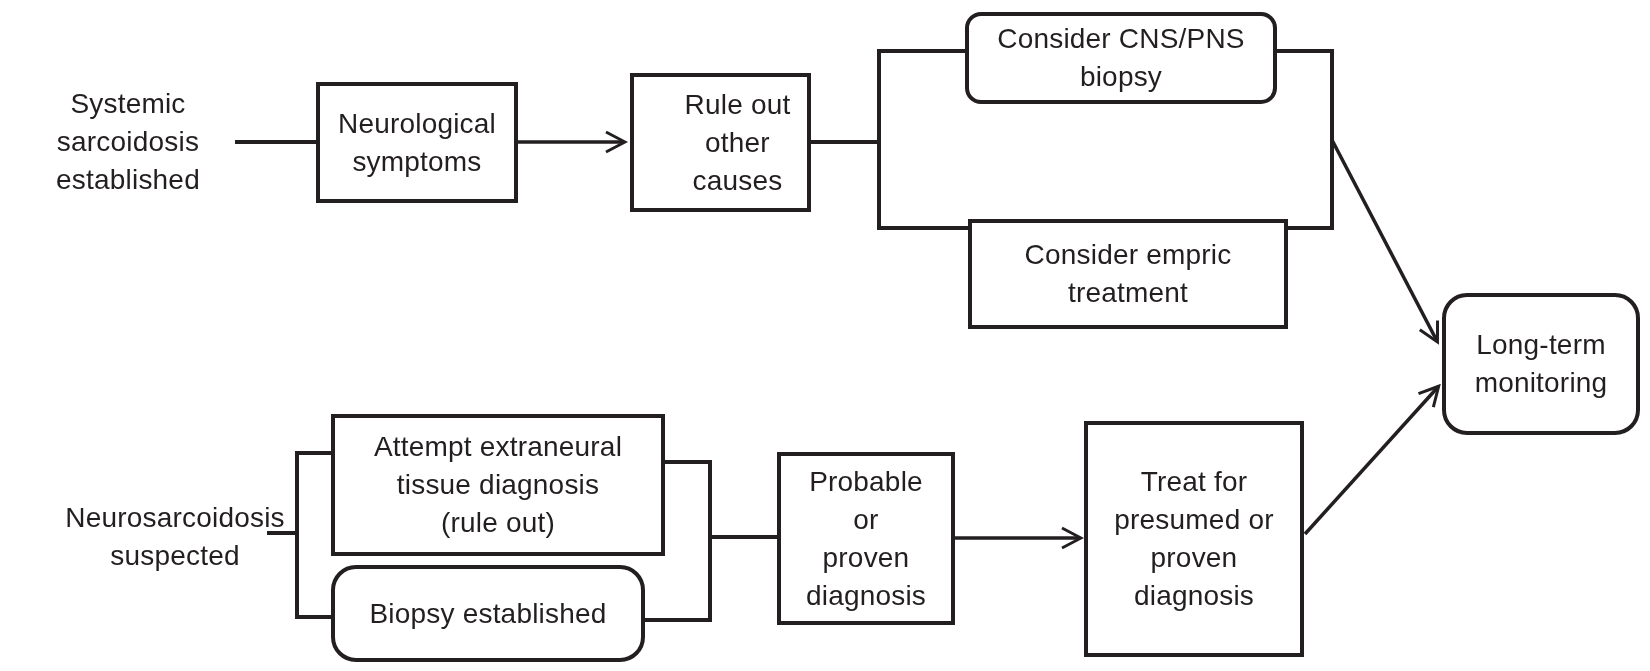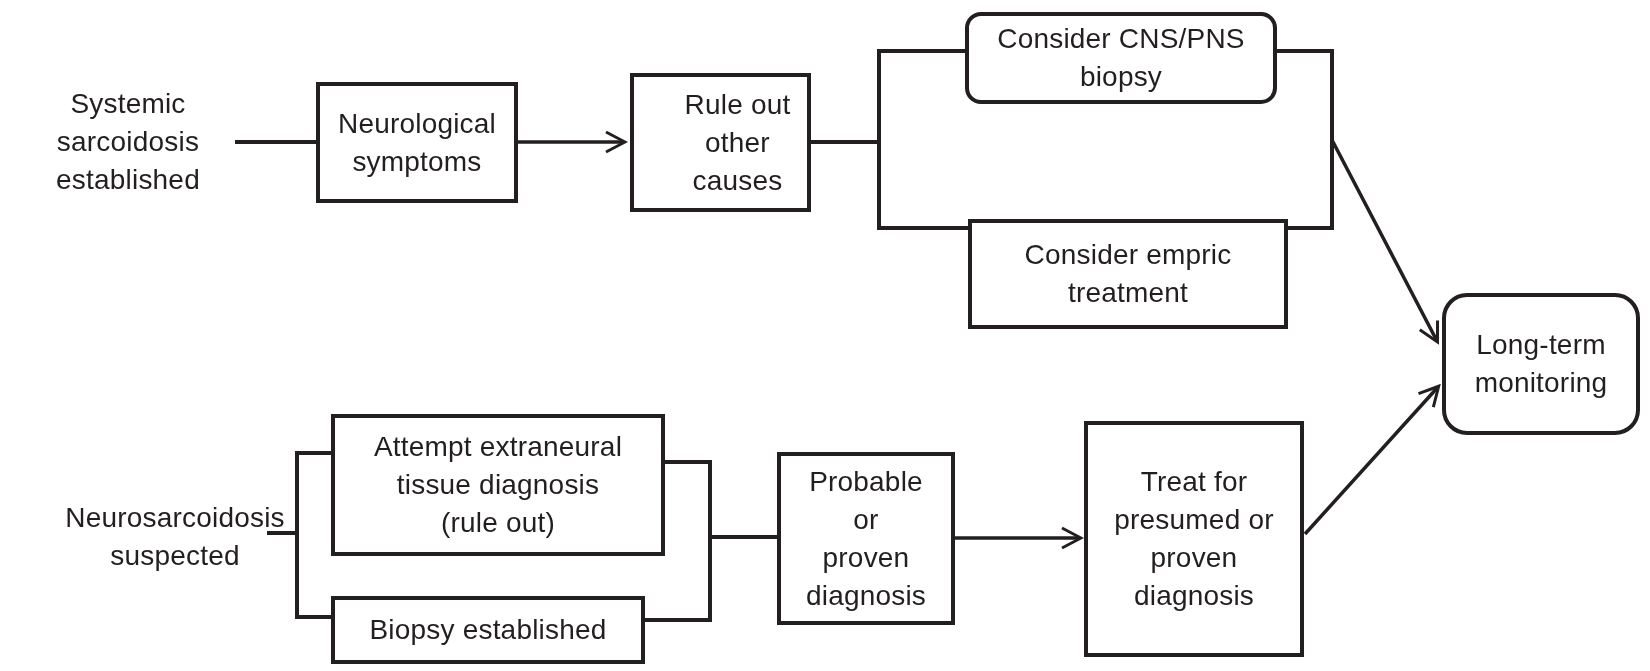--- a/index.html
+++ b/index.html
@@ -85,21 +85,21 @@
   <div class="node box" style="left:968px; top:172px; width:320px; height:110px;margin-top:47px;">Consider empric
 treatment</div>
 
   <div class="node box" style="left:1442px; top:293px; width:198px; height:142px;border-radius:25px;">Long-term
 monitoring</div>
 
   <div class="node box" style="left:331px; top:393px; width:334px; height:142px;margin-top:21px;">Attempt extraneural
 tissue diagnosis
 (rule out)</div>
 
-  <div class="node box" style="left:331px; top:596px; width:314px; height:68px;">Biopsy established</div>
+  <div class="node box" style="left:331px; top:565px; width:314px; height:97px;border-radius:25px;">Biopsy established</div>
 
   <div class="node box" style="left:777px; top:452px; width:178px; height:173px;">Probable
 or
 proven
 diagnosis</div>
 
   <div class="node box" style="left:1084px; top:421px; width:220px; height:236px;">Treat for
 presumed or
 proven
 diagnosis</div>

